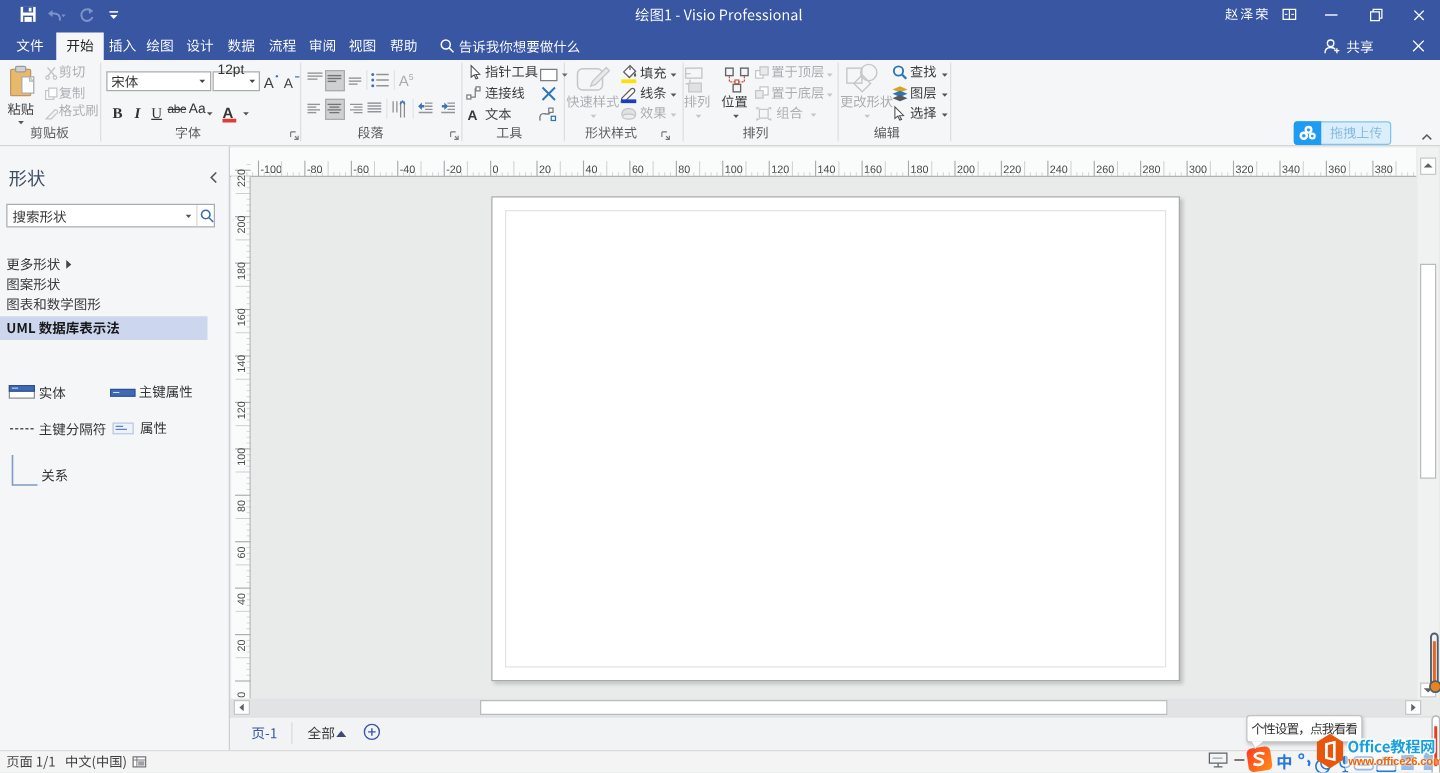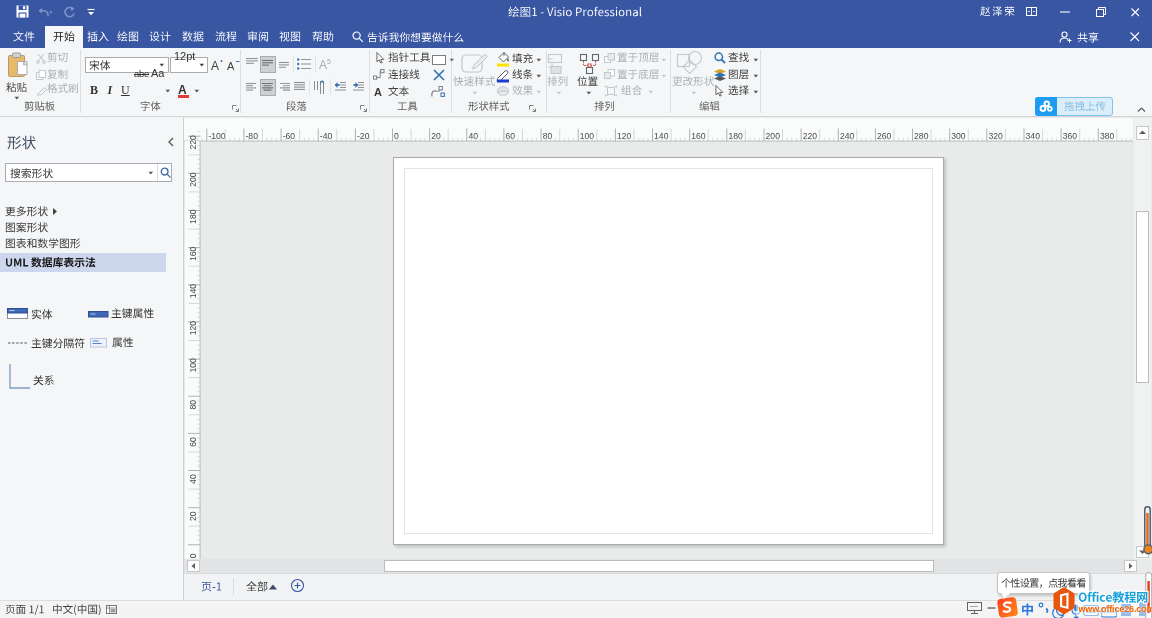--- a/index.html
+++ b/index.html
@@ -151,22 +151,22 @@
     <text x="0" y="11" font-family="Liberation Sans" font-size="12" fill="#3f3f3f">A</text>
     <path d="M9.5 3 l2 0 M10.5 2 l0 2" stroke="#3f74b8" stroke-width="1" transform="translate(0,-1)"></path>
   </svg>
 <svg style="position:absolute;left:227px;top:59px;overflow:visible" width="13" height="12">
     <text x="0" y="11" font-family="Liberation Sans" font-size="11" fill="#3f3f3f">A</text>
     <path d="M9 2.5 l3.5 0" stroke="#3f74b8" stroke-width="1"></path>
   </svg>
 <div style="position:absolute;left:90px;top:82.5px;font:bold 12px 'Liberation Serif';color:#333">B</div>
 <div style="position:absolute;left:107.5px;top:82.5px;font:italic bold 12px 'Liberation Serif';color:#333">I</div>
 <div style="position:absolute;left:121px;top:82.5px;font:12px 'Liberation Serif';color:#333;text-decoration:underline">U</div>
-<div style="position:absolute;left:134px;top:68px;font:9.5px 'Liberation Sans';color:#333;text-decoration:line-through;letter-spacing:-0.3px">abe</div>
-<div style="position:absolute;left:151px;top:67px;font:11px 'Liberation Sans';color:#333">Aa</div>
+<div style="position:absolute;left:134px;top:82px;font:9.5px 'Liberation Sans';color:#333;text-decoration:line-through;letter-spacing:-0.3px">abe</div>
+<div style="position:absolute;left:151px;top:81px;font:11px 'Liberation Sans';color:#333">Aa</div>
 <svg style="position:absolute;left:164.5px;top:89px;overflow:visible" width="6" height="4">
     <path d="M0.5 0.8h4.6L2.8 3.4Z" fill="#555"></path>
   </svg>
 <div style="position:absolute;left:178px;top:82.5px;font:bold 12px 'Liberation Sans';color:#333">A</div>
 <div style="position:absolute;left:177.5px;top:94.5px;width:11px;height:3px;background:#e03c32"></div>
 <svg style="position:absolute;left:193.5px;top:89px;overflow:visible" width="6" height="4">
     <path d="M0.5 0.8h4.6L2.8 3.4Z" fill="#555"></path>
   </svg>
 <svg style="position:absolute;left:139.1px;top:100.0px;overflow:visible" width="23" height="14">
     <path d="M5.8 6.2V6.9H1.7V7.6H5.8V9.8C5.8 10 5.7 10 5.5 10C5.4 10 4.7 10 4 10C4.1 10.2 4.3 10.6 4.3 10.8C5.2 10.8 5.8 10.8 6.1 10.7C6.5 10.5 6.6 10.3 6.6 9.9V7.6H10.7V6.9H6.6V6.5C7.5 6 8.5 5.3 9.1 4.6L8.6 4.2L8.4 4.3H3.4V5H7.6C7.1 5.4 6.4 5.9 5.8 6.2ZM5.4 1.4C5.6 1.7 5.8 2 5.9 2.3H1.8V4.5H2.6V3.1H9.8V4.5H10.6V2.3H6.9C6.7 2 6.4 1.5 6.2 1.2Z M14 1.3C13.5 2.9 12.6 4.4 11.7 5.4C11.9 5.6 12.1 6 12.2 6.2C12.5 5.9 12.8 5.4 13.1 5V10.8H13.8V3.7C14.2 3 14.5 2.2 14.7 1.5ZM15.7 8.2V8.9H17.4V10.8H18.2V8.9H19.9V8.2H18.2V4.6C18.8 6.4 19.8 8.1 20.9 9.1C21.1 8.9 21.3 8.6 21.5 8.5C20.4 7.6 19.3 5.8 18.7 4.1H21.3V3.3H18.2V1.3H17.4V3.3H14.5V4.1H17C16.3 5.9 15.2 7.6 14.1 8.5C14.3 8.7 14.5 9 14.7 9.1C15.8 8.1 16.8 6.4 17.4 4.6V8.2Z" fill="#5c5c5c"></path>

